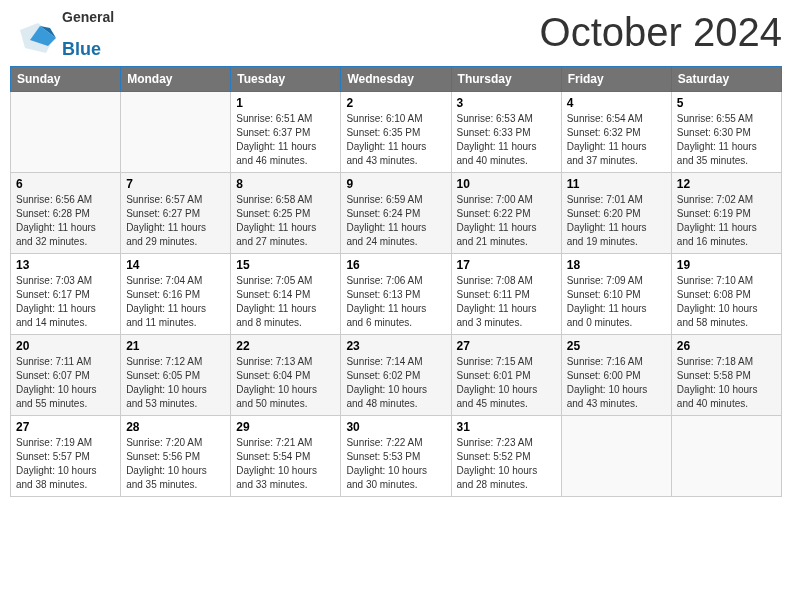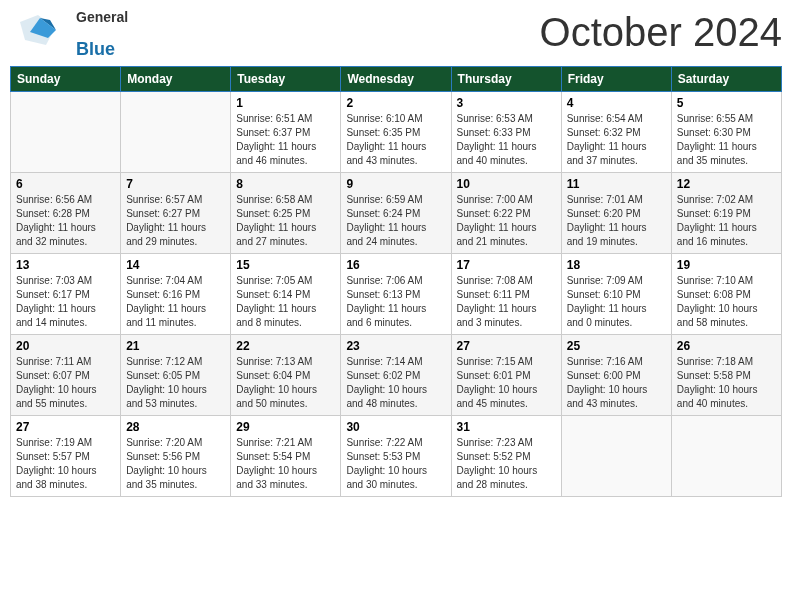--- a/index.html
+++ b/index.html
@@ -27,21 +27,21 @@
     .location {
       font-size: 14px;
       color: #555;
     }
     .calendar {
       width: 100%;
       border-collapse: collapse;
       font-size: 11px;
     }
     .calendar th {
-      background: #14532d;
+      background: #737373;
       color: #fff;
       text-align: left;
       padding: 5px 6px;
       font-size: 12px;
       border: 1px solid #2a7abf;
     }
     .calendar td {
       border: 1px solid #ccc;
       vertical-align: top;
       padding: 4px 5px;
@@ -61,22 +61,22 @@
     .day-info {
       font-size: 10px;
       color: #333;
       line-height: 1.4;
     }
     .empty-cell {
       background: #f9f9f9 !important;
     }
     .logo-wrapper {
       display: flex;
-      align-items: flex-start;
-      gap: 16px;
+      align-items: flex-end;
+      gap: 2px;
     }
     .logo-svg {
       width: 50px;
       height: 40px;
     }
     .logo-labels {
       display: flex;
       flex-direction: column;
       line-height: 1;
     }

